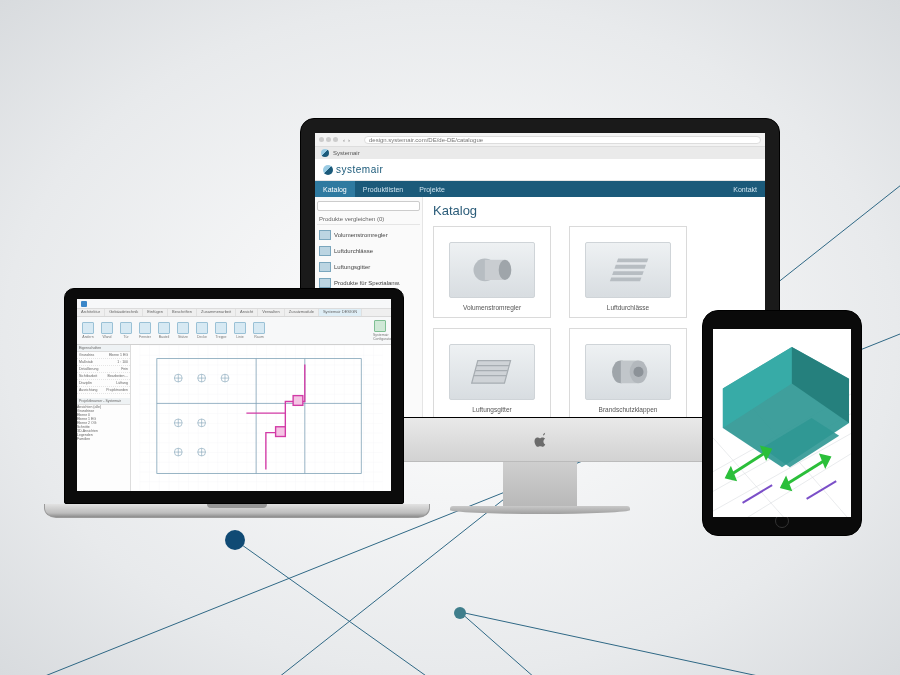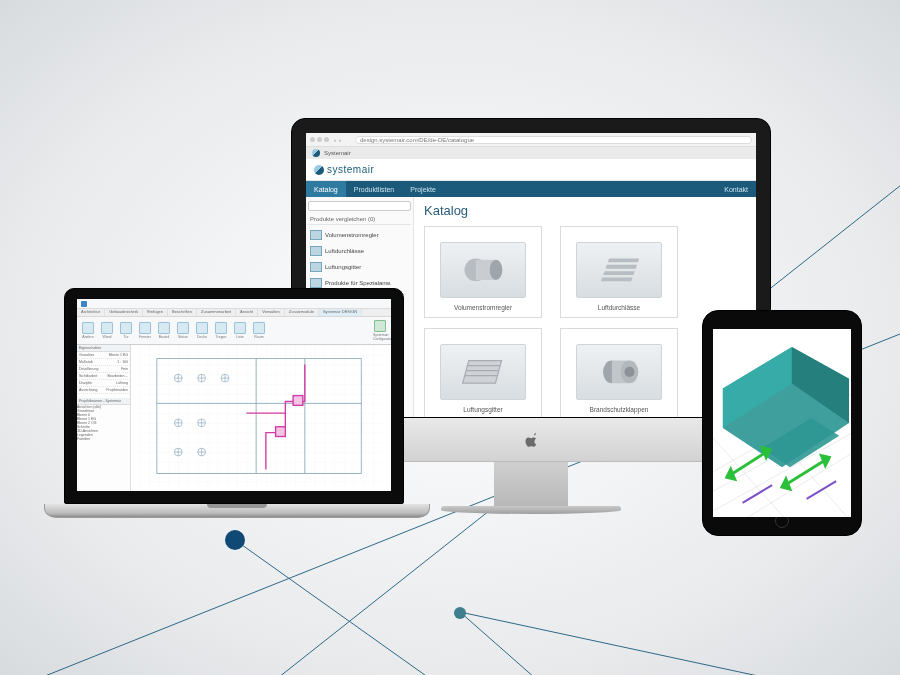--- a/index.html
+++ b/index.html
@@ -15,21 +15,21 @@
   
   .network-lines {
     position: absolute;
     top: 0; left: 0; right: 0; bottom: 0;
     pointer-events: none;
   }
 
   
   .imac {
     position: absolute;
-    left: 291px;
+    left: 300px;
     top: 118px;
     width: 480px;
     height: 390px;
   }
   .imac-screen {
     width: 480px;
     height: 300px;
     background: #1a1a1a;
     border-radius: 14px 14px 0 0;
     padding: 14px 14px 0 14px;

